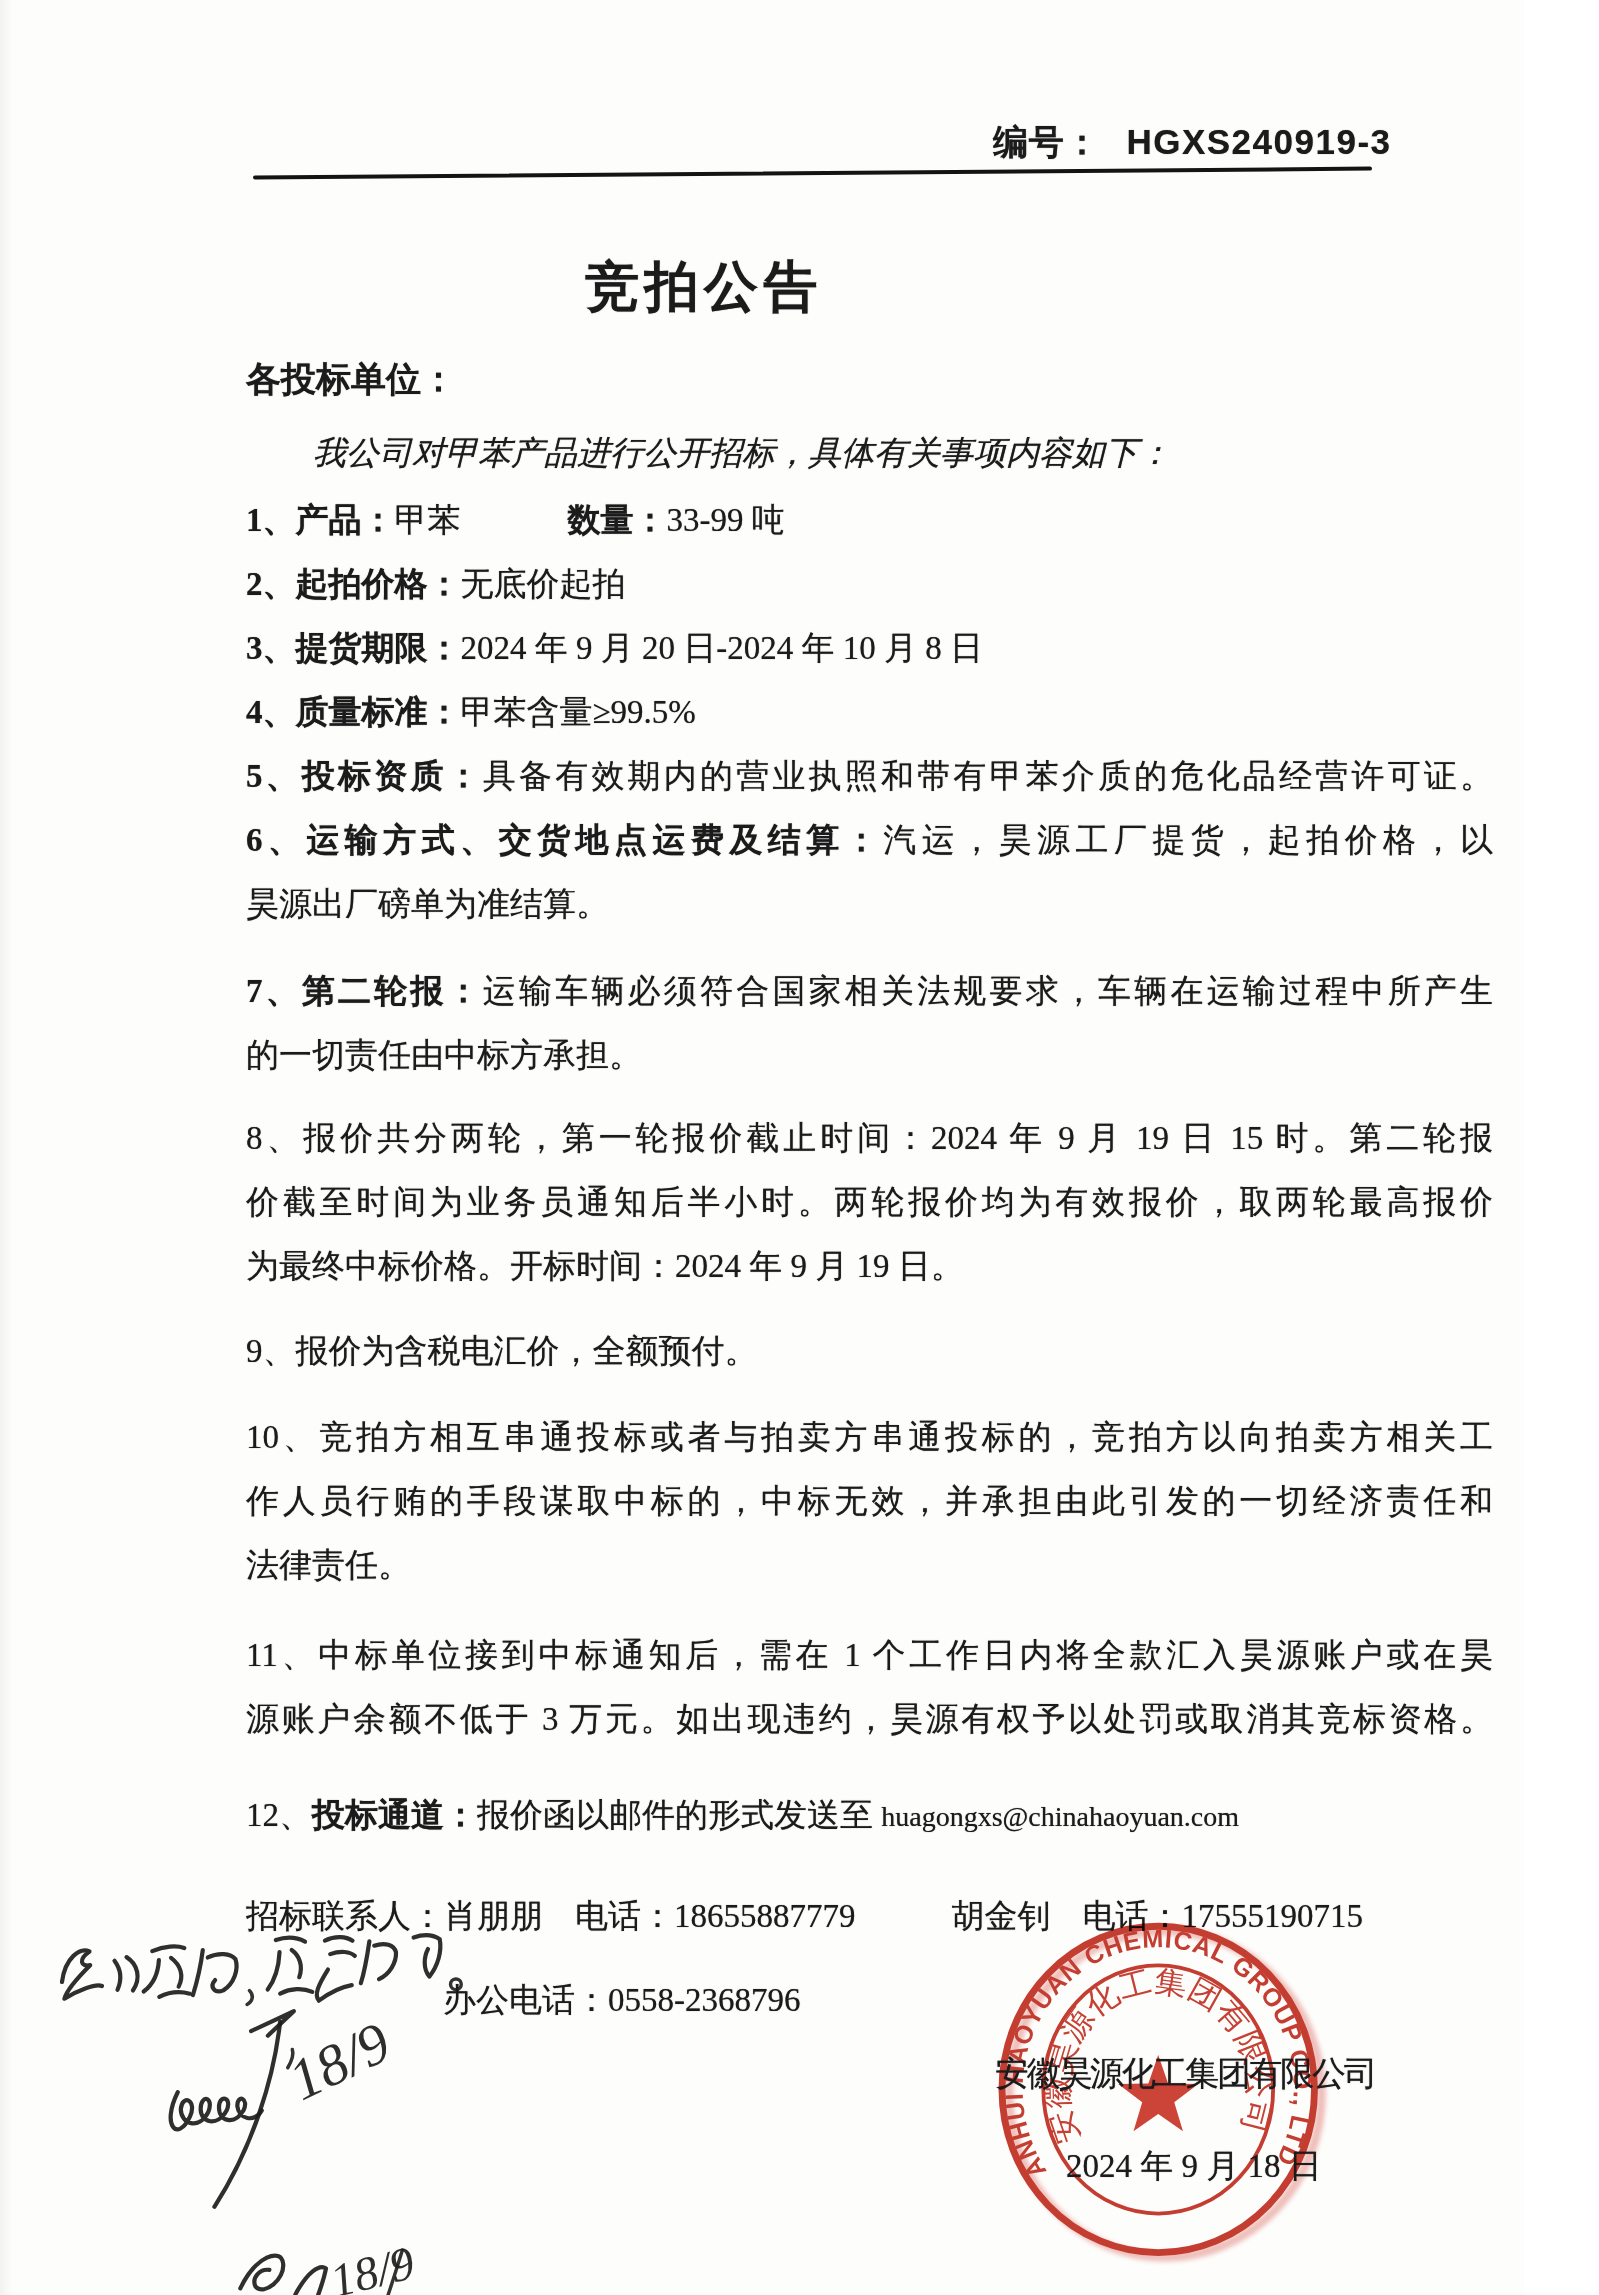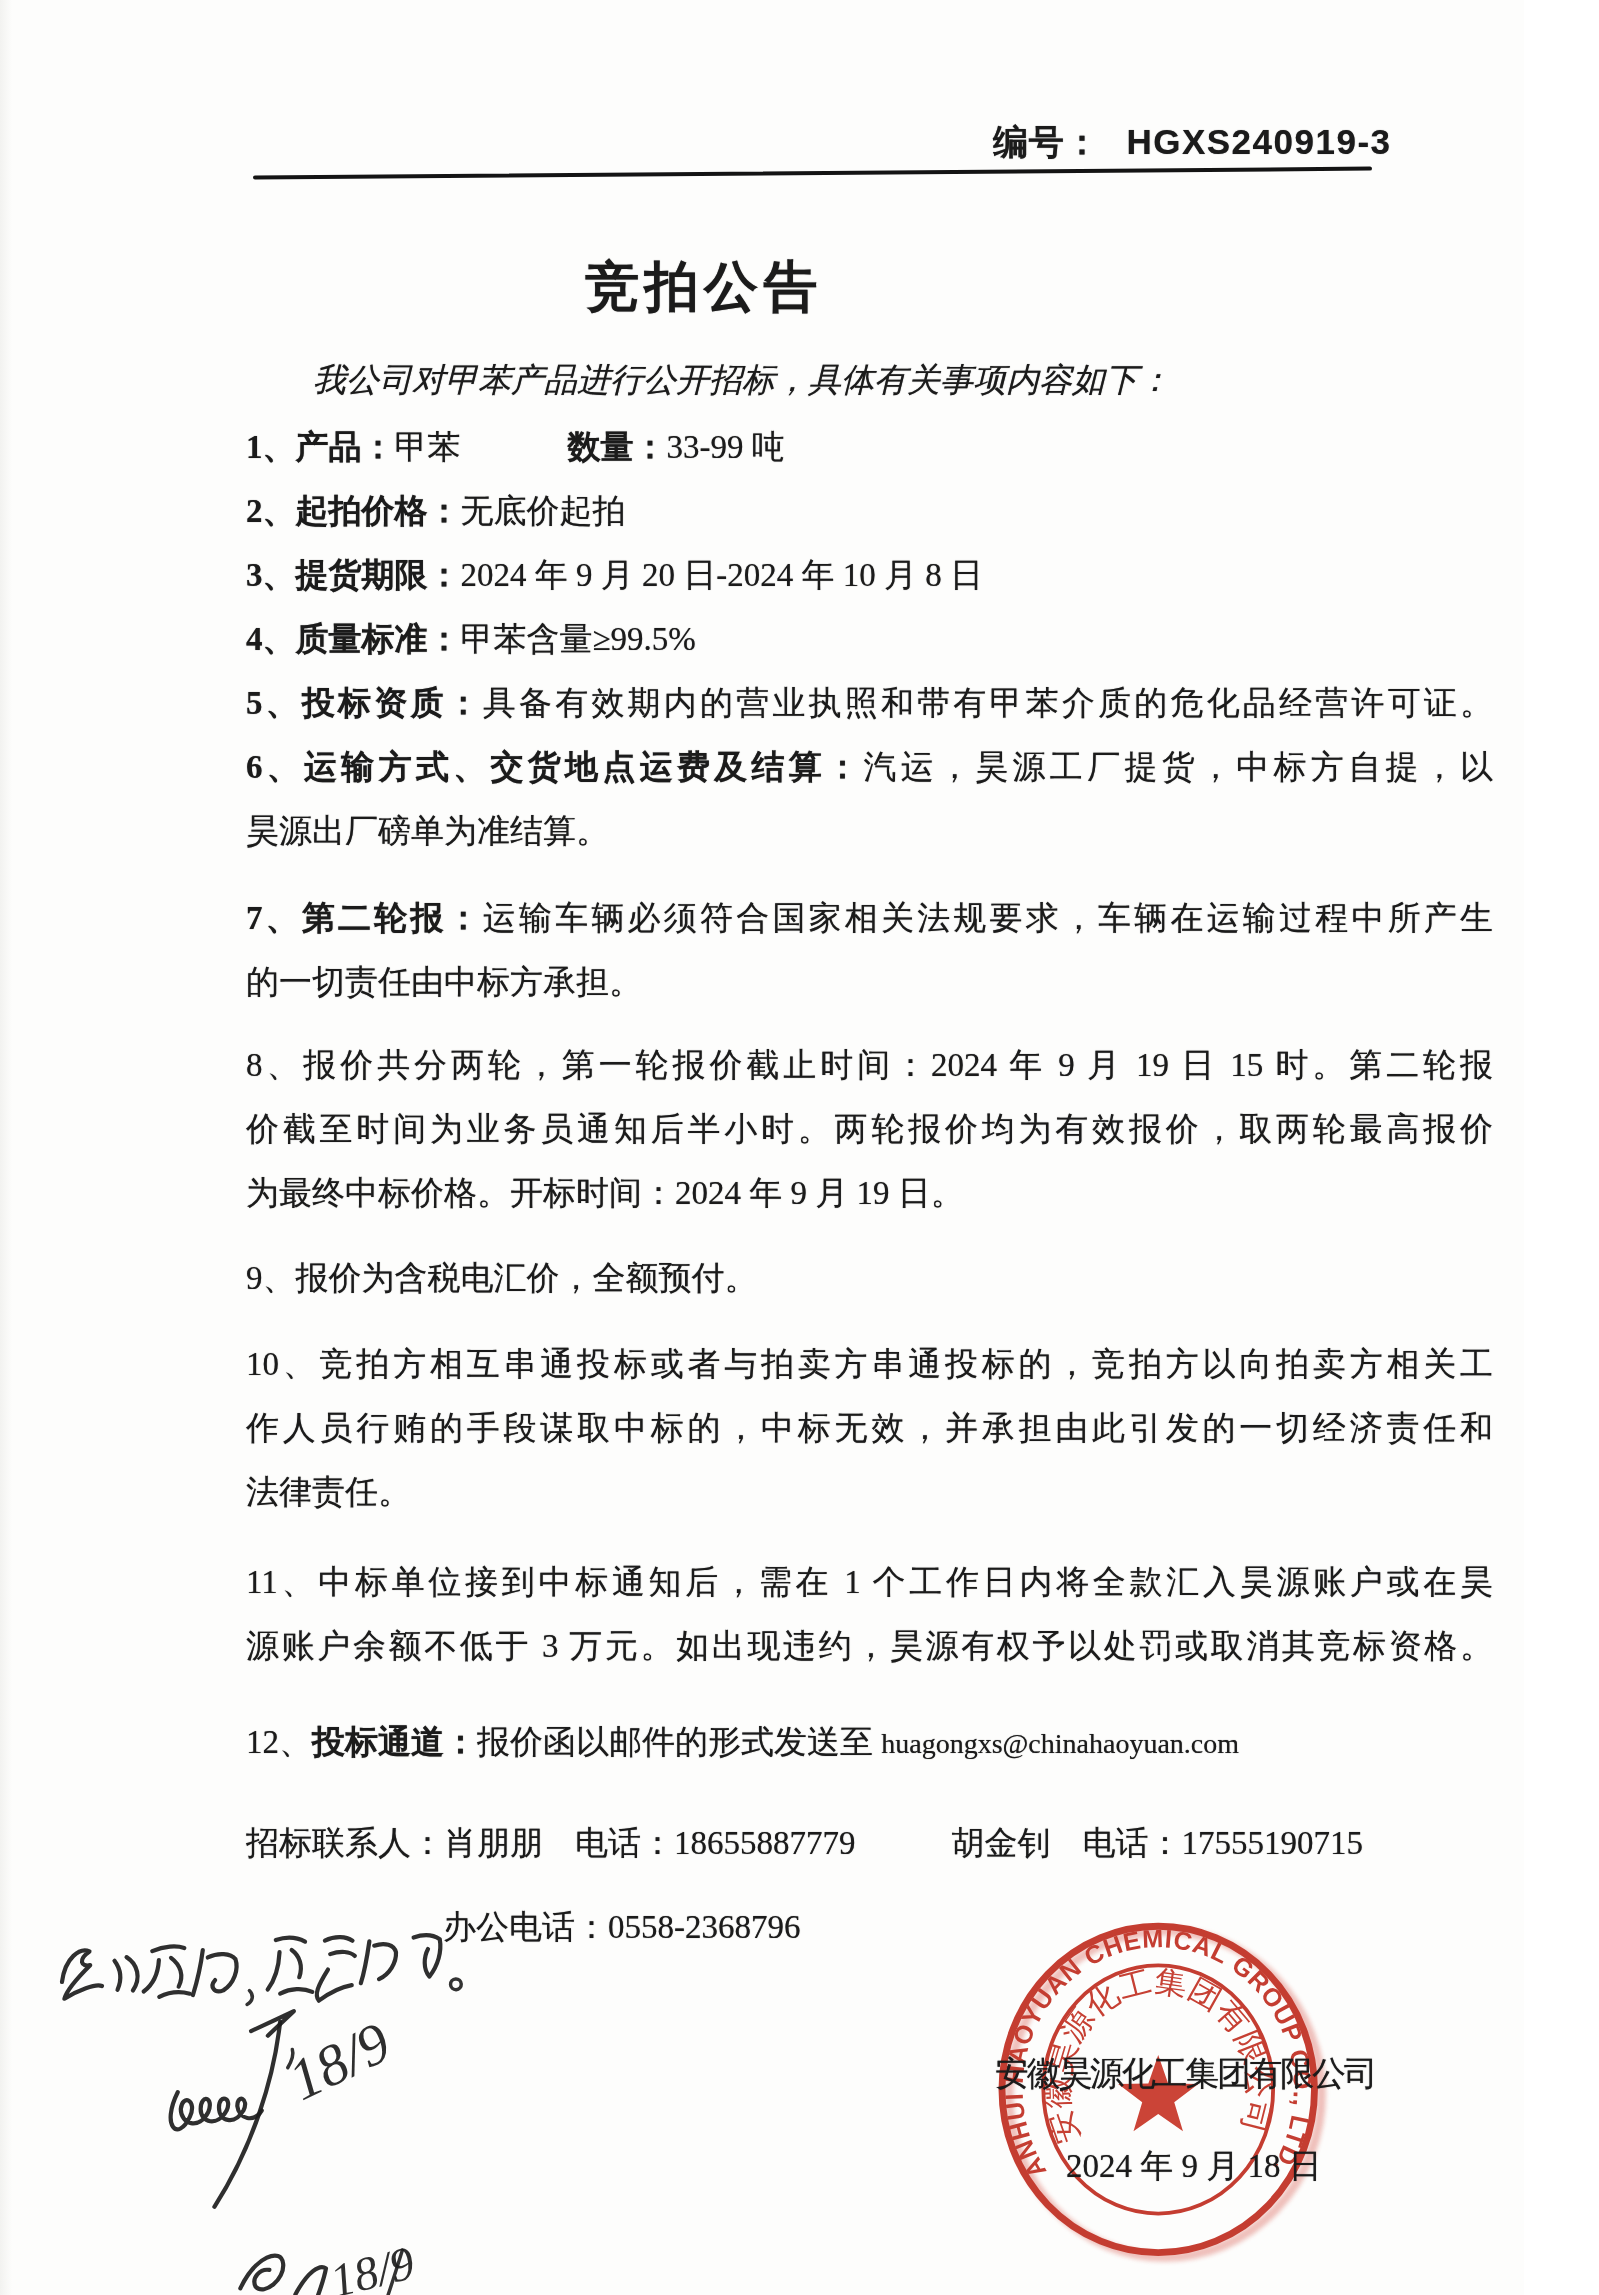--- a/index.html
+++ b/index.html
@@ -52,34 +52,35 @@
 
 <div class="page">
 
   <div class="doc-no soft"><span>编号：</span><span class="val">HGXS240919-3</span></div>
   <div class="rule"></div>
 
   <h1 class="title soft">竞拍公告</h1>
 
   <div class="body soft">
 
+    <div class="salutation">各投标单位：</div>
     <div class="intro">我公司对甲苯产品进行公开招标，具体有关事项内容如下：</div>
 
     <div class="para"><span class="b">1、</span><span class="b">产品：</span><span>甲苯</span><span class="sp140"></span><span class="b">数量：</span><span>33-99 吨</span></div>
 
     <div class="para"><span class="b">2、</span><span class="b">起拍价格：</span><span>无底价起拍</span></div>
 
     <div class="para"><span class="b">3、</span><span class="b">提货期限：</span><span>2024 年 9 月 20 日-2024 年 10 月 8 日</span></div>
 
     <div class="para"><span class="b">4、</span><span class="b">质量标准：</span><span>甲苯含量≥99.5%</span></div>
 
     <div class="para jline"><span class="b">5、</span><span class="b">投标资质：</span><span>具备有效期内的营业执照和带有甲苯介质的危化品经营许可证。</span></div>
 
     <div class="para">
-      <div class="jline"><span class="b">6、</span><span class="b">运输方式、交货地点运费及结算：</span><span>汽运，昊源工厂提货，中标方自提，以</span></div>
+      <div class="jline"><span class="b">6、</span><span class="b">运输方式、交货地点运费及结算：</span><span>汽运，昊源工厂提货，起拍价格，以</span></div>
       <div>昊源出厂磅单为准结算。</div>
     </div>
 
     <div class="para m7">
       <div class="jline"><span class="b">7、</span><span class="b">第二轮报：</span><span>运输车辆必须符合国家相关法规要求，车辆在运输过程中所产生</span></div>
       <div>的一切责任由中标方承担。</div>
     </div>
 
     <div class="para m8">
       <div class="jline"><span>8、</span><span>报价共分两轮，第一轮报价截止时间：2024 年 9 月 19 日 15 时。第二轮报</span></div>

